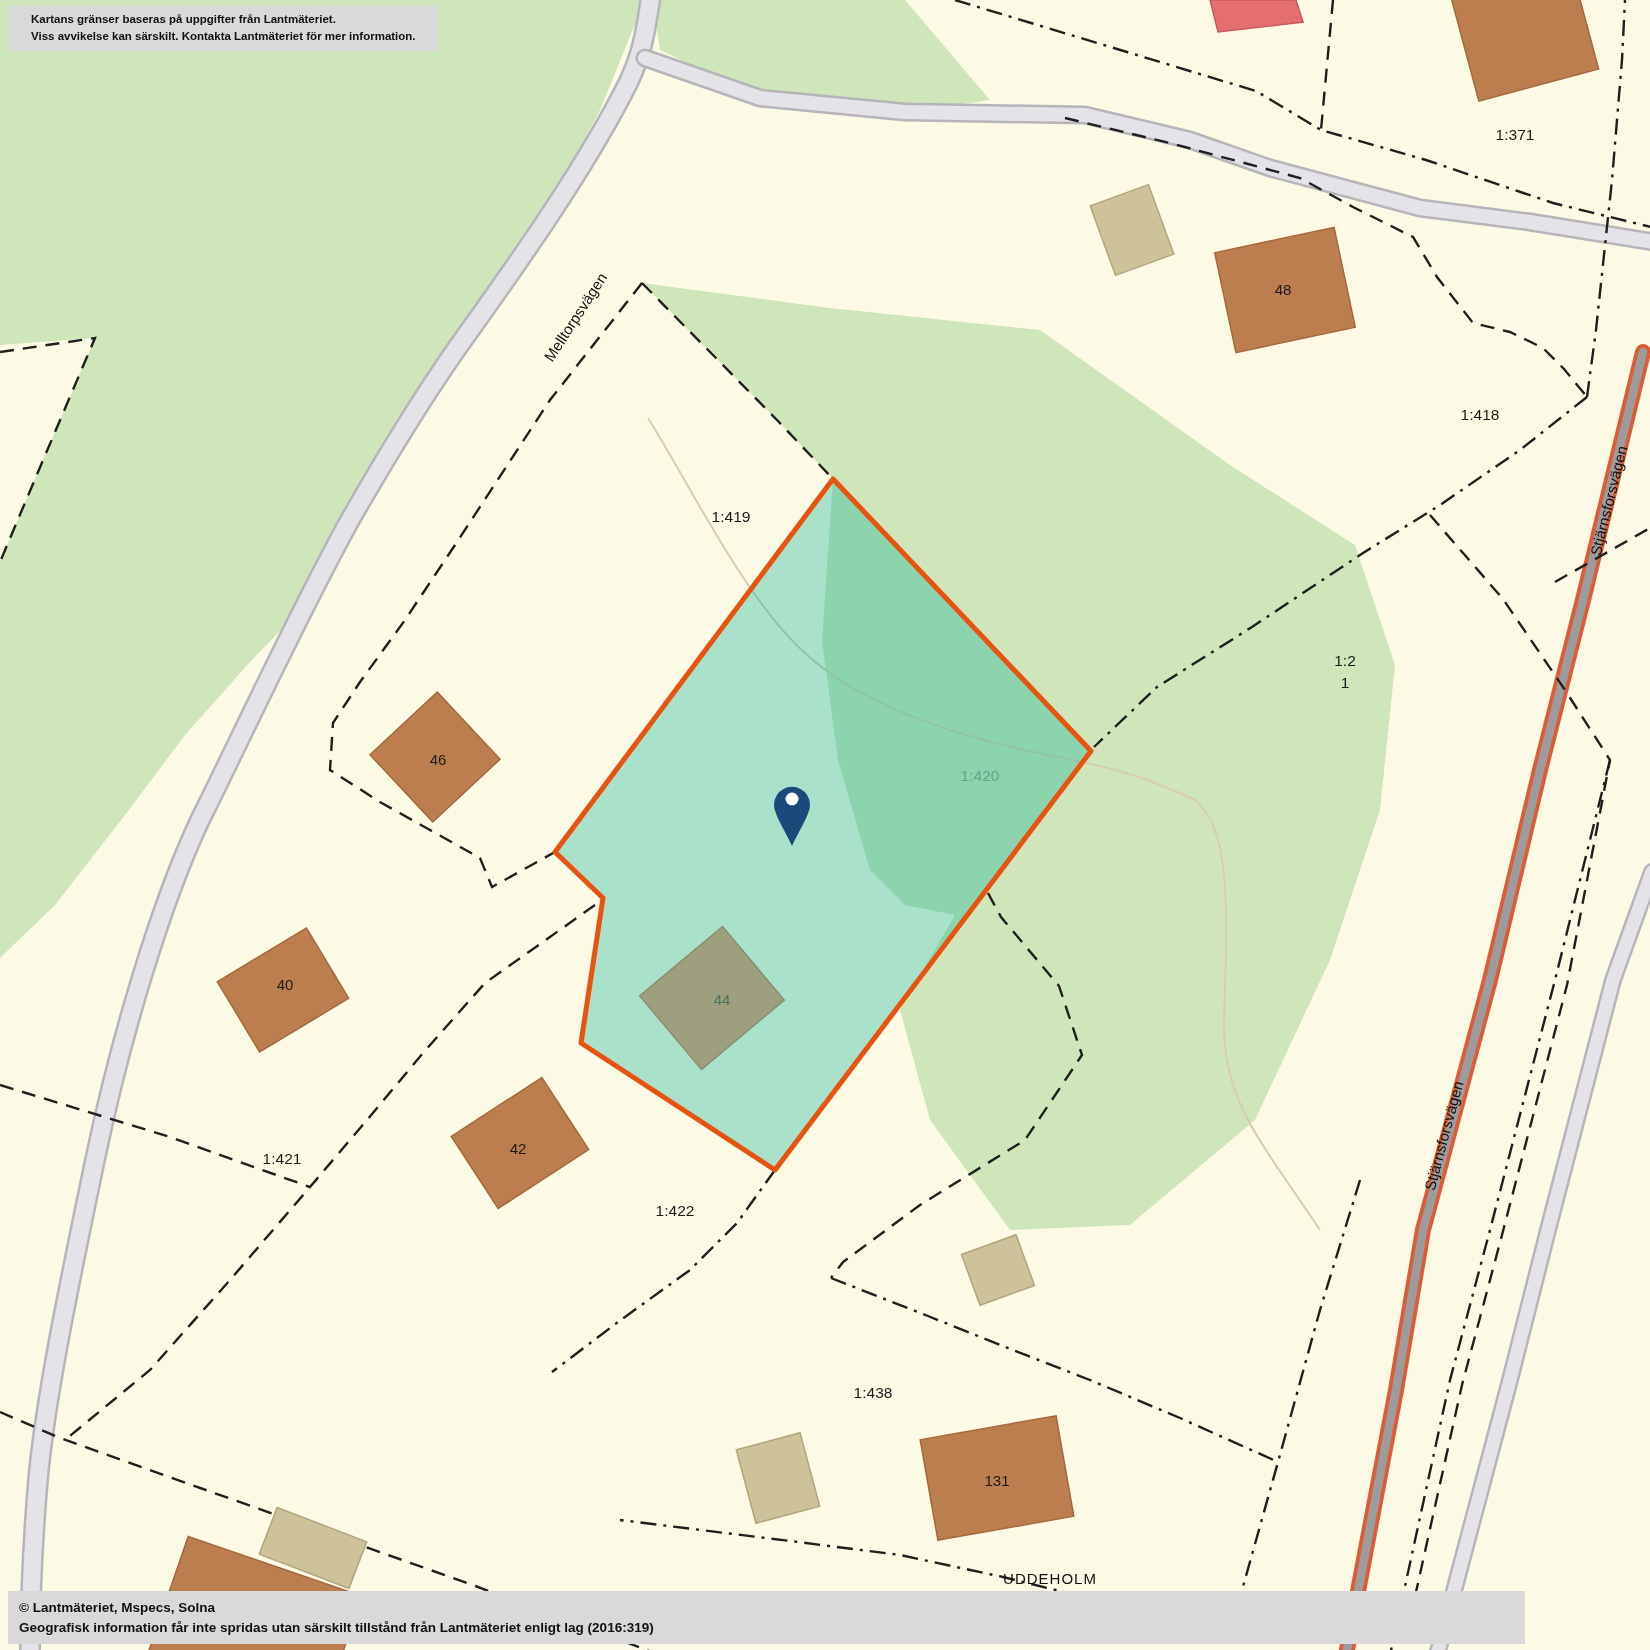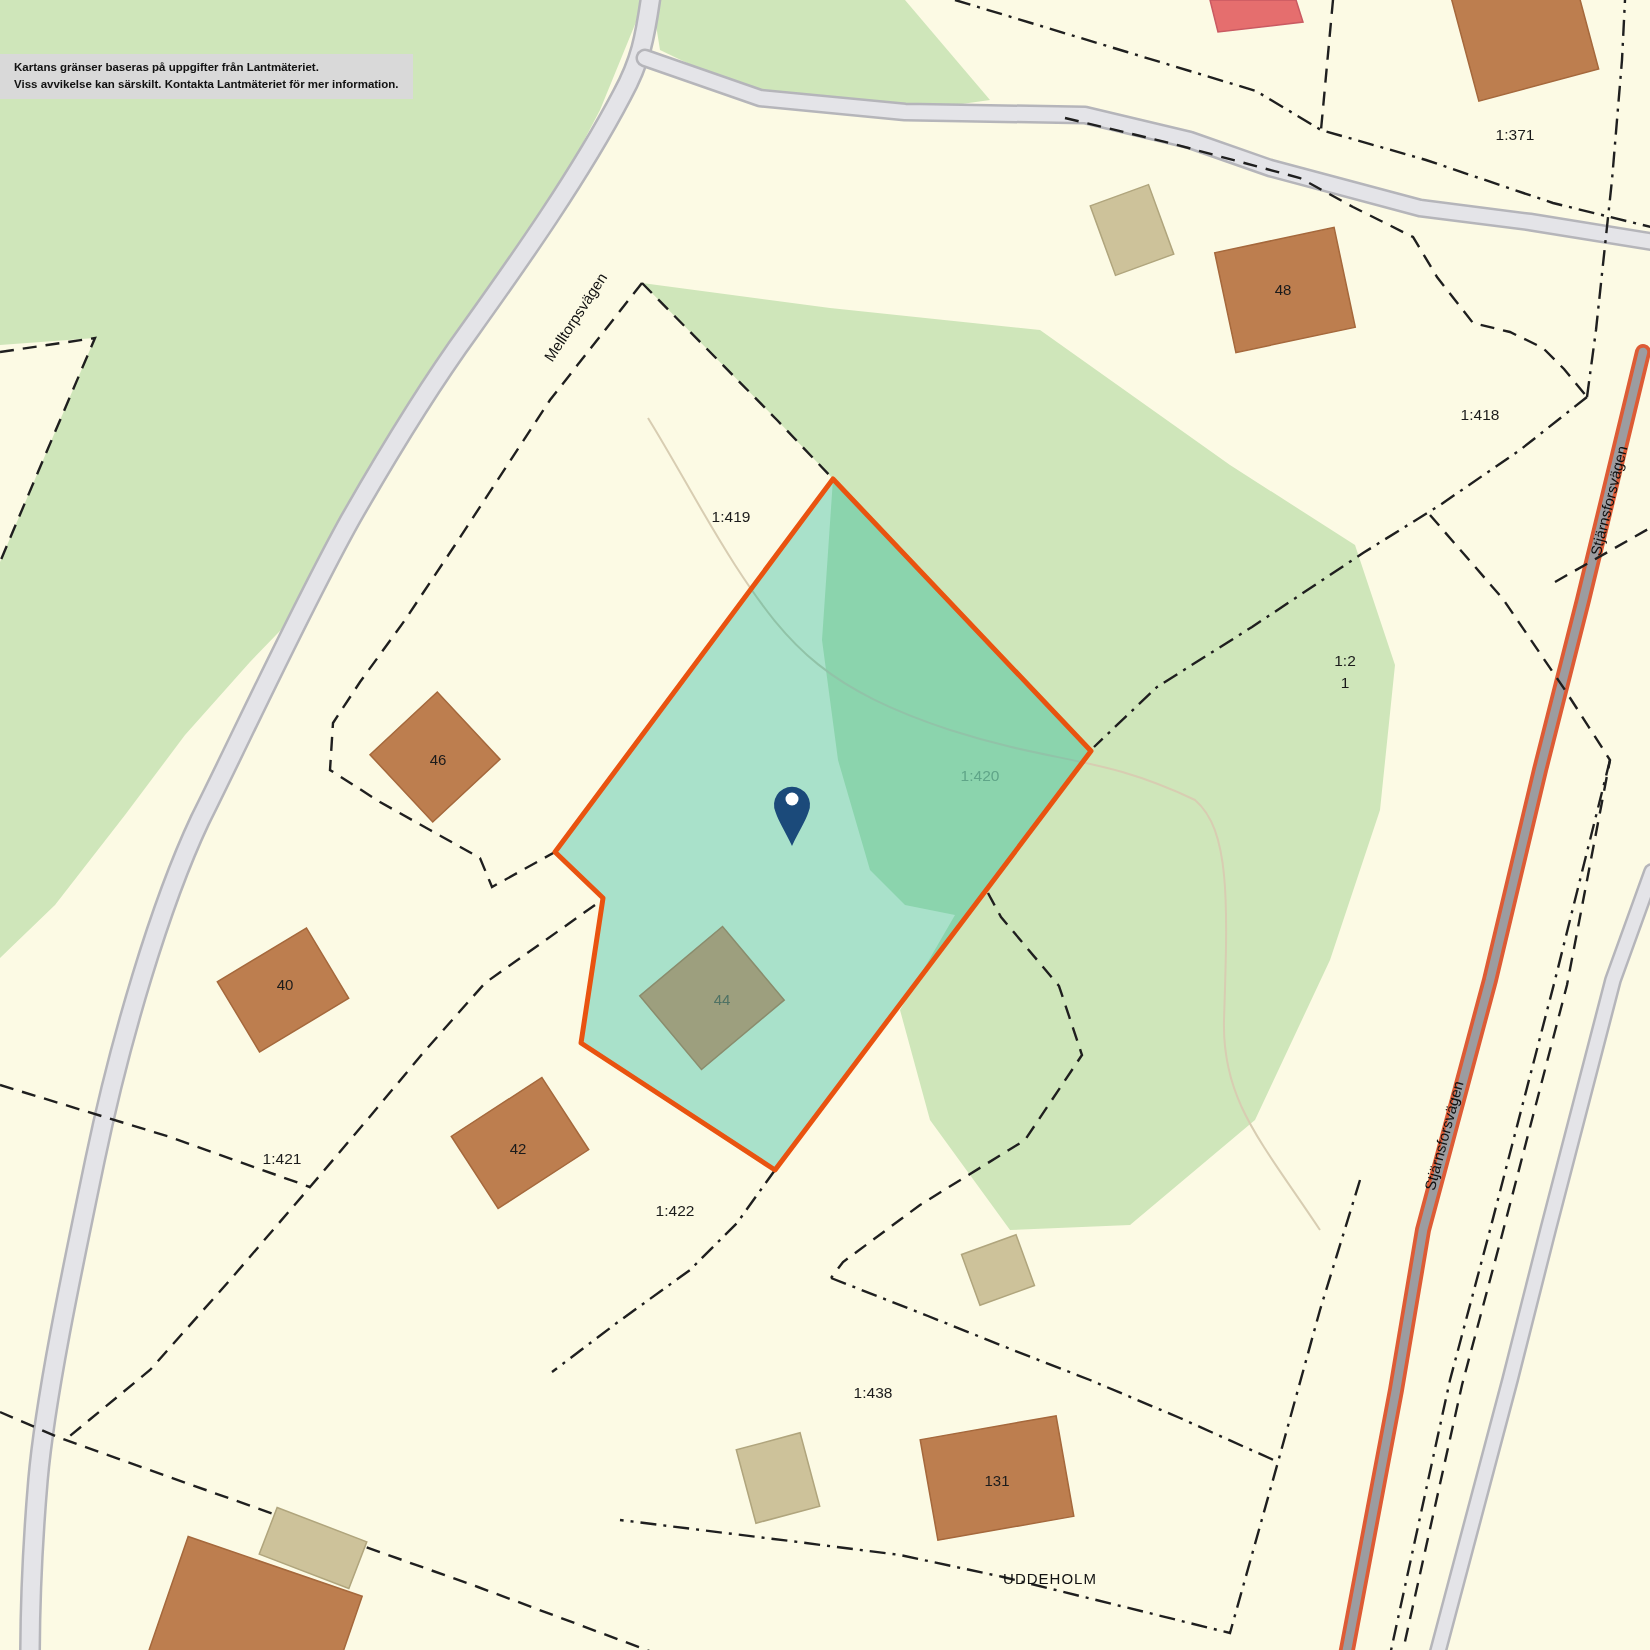--- a/index.html
+++ b/index.html
@@ -1,22 +1,22 @@
 <!DOCTYPE html>
 <html><head>
 <meta charset="utf-8">
 <style>
   html,body{margin:0;padding:0;background:#fcfae4;}
   #stage{position:relative;width:1650px;height:1650px;overflow:hidden;
          font-family:"Liberation Sans","DejaVu Sans",sans-serif;}
   #mapsvg{position:absolute;left:0;top:0;}
   .notice{position:absolute;background:#d9d9d9;color:#111;font-weight:bold;
           font-family:"Liberation Sans","DejaVu Sans",sans-serif;}
-  #disclaimer{left:0;top:6px;padding:5px 14px;font-size:11.5px;line-height:1.5;
-              font-stretch:condensed;margin-top:48px;}
+  #disclaimer{left:9px;top:6px;padding:5px 22px;font-size:11.5px;line-height:1.5;
+              font-stretch:condensed;}
   #copyright{left:8px;top:1591px;width:1495px;padding:7px 11px;font-size:13.5px;line-height:1.45;}
   text{font-family:"Liberation Sans","DejaVu Sans",sans-serif;}
   .plabel{font-size:15.5px;fill:#1b1b1b;}
   .blabel{font-size:15px;fill:#1b1b1b;}
   .roadlabel{font-size:15px;fill:#111;}
 </style>
 </head>
 <body>
 
 <div id="stage">
@@ -125,13 +125,17 @@
   <g>
     <path d="M792,846 C784,829 779,822 775.5,812 A18,18 0 1 1 808.5,812 C805,822 800,829 792,846 Z" fill="#1b4a7a"></path>
     <circle cx="792" cy="799" r="6.5" fill="#ffffff"></circle>
   </g>
 </svg>
 
 <div id="disclaimer" class="notice">
   <div>Kartans gränser baseras på uppgifter från Lantmäteriet.</div>
   <div>Viss avvikelse kan särskilt. Kontakta Lantmäteriet för mer information.</div>
 </div>
+<div id="copyright" class="notice">
+  <div>© Lantmäteriet, Mspecs, Solna</div>
+  <div>Geografisk information får inte spridas utan särskilt tillstånd från Lantmäteriet enligt lag (2016:319)</div>
+</div>
 </div>
 
 </body></html>

